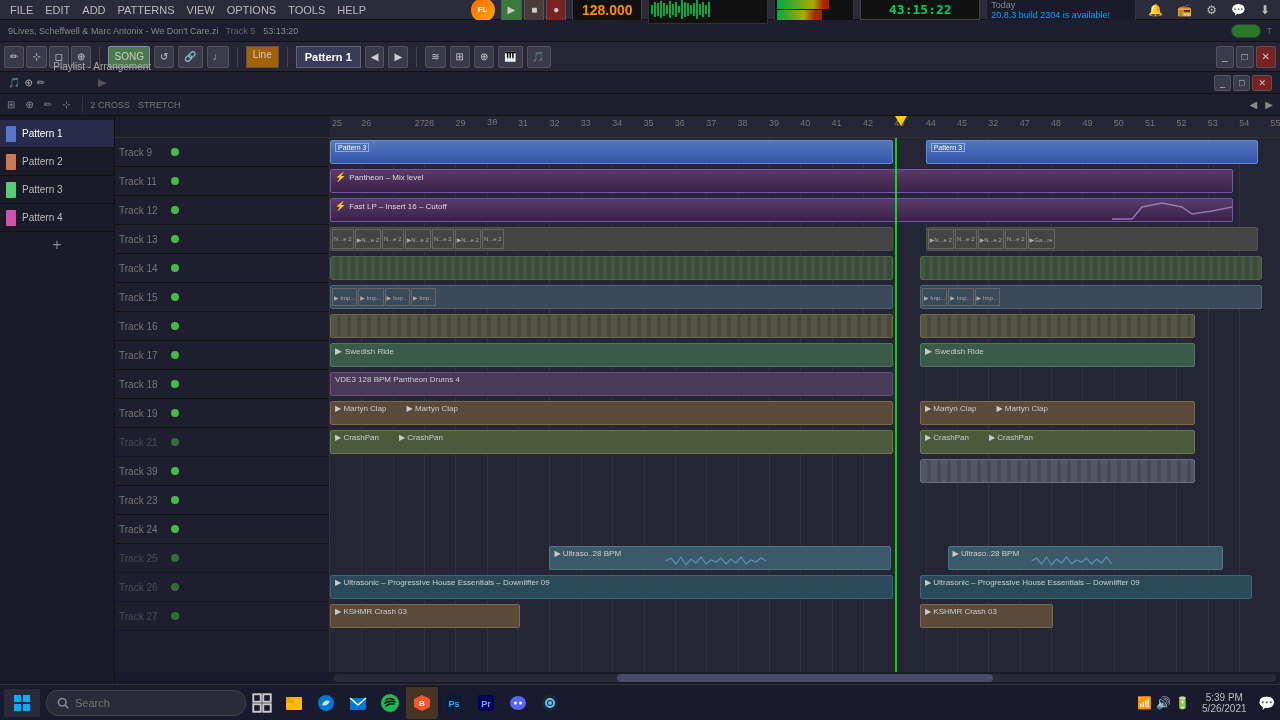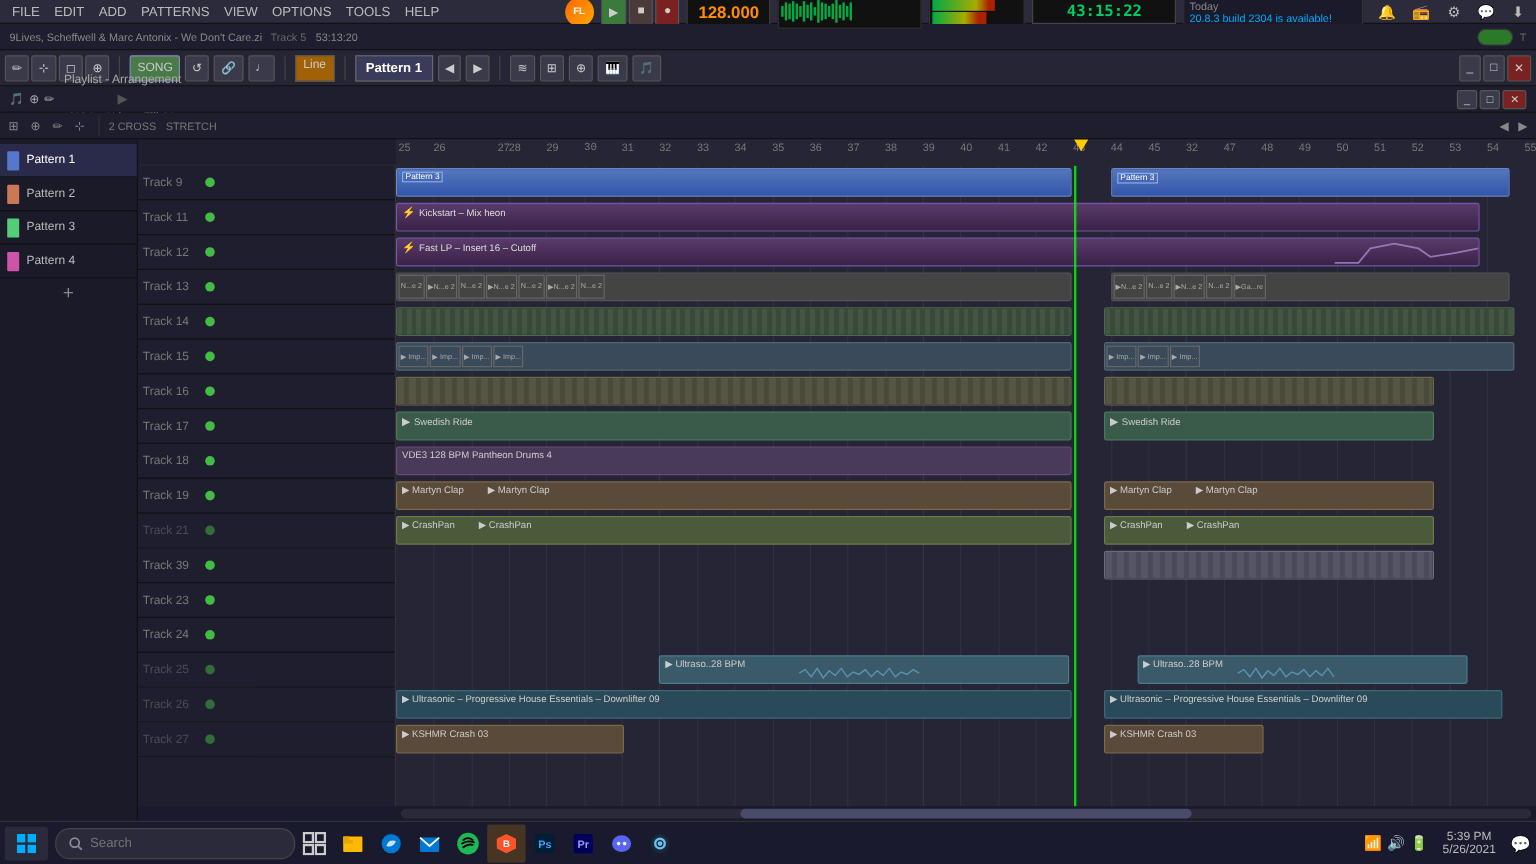--- a/index.html
+++ b/index.html
@@ -429,21 +429,21 @@
           </div>
           <div style="position:absolute;top:2px;left:62.7%;width:35%;height:24px;background:linear-gradient(180deg,#5577bb,#3355aa);border-radius:2px;border:1px solid #6688cc;overflow:hidden;">
             <div style="padding:2px 4px;font-size:8px;color:#fff;">
               <span style="border:1px solid #88aaee;padding:0 2px;font-size:7px;">Pattern 3</span>
             </div>
           </div>
 
           <div style="position:absolute;top:31px;left:0%;width:95%;height:24px;background:linear-gradient(180deg,#5a3a6a,#3a2248);border-radius:2px;border:1px solid #7755aa;overflow:hidden;">
             <div style="padding:2px 4px;font-size:8px;color:#ddd;display:flex;align-items:center;gap:3px;">
               <span style="font-size:9px;">⚡</span>
-              <span>Kickstart – Mix heon</span>
+              <span>Pantheon – Mix level</span>
             </div>
           </div>
 
           <div style="position:absolute;top:60px;left:0%;width:95%;height:24px;background:linear-gradient(180deg,#5a3a6a,#3a2248);border-radius:2px;border:1px solid #7755aa;overflow:hidden;">
             <div style="padding:2px 4px;font-size:8px;color:#ddd;display:flex;align-items:center;gap:3px;">
               <span style="font-size:9px;">⚡</span>
               <span>Fast LP – Insert 16 – Cutoff</span>
             </div>
 
             <svg style="position:absolute;right:0;top:0;width:120px;height:24px;opacity:0.8;" viewBox="0 0 120 24">

